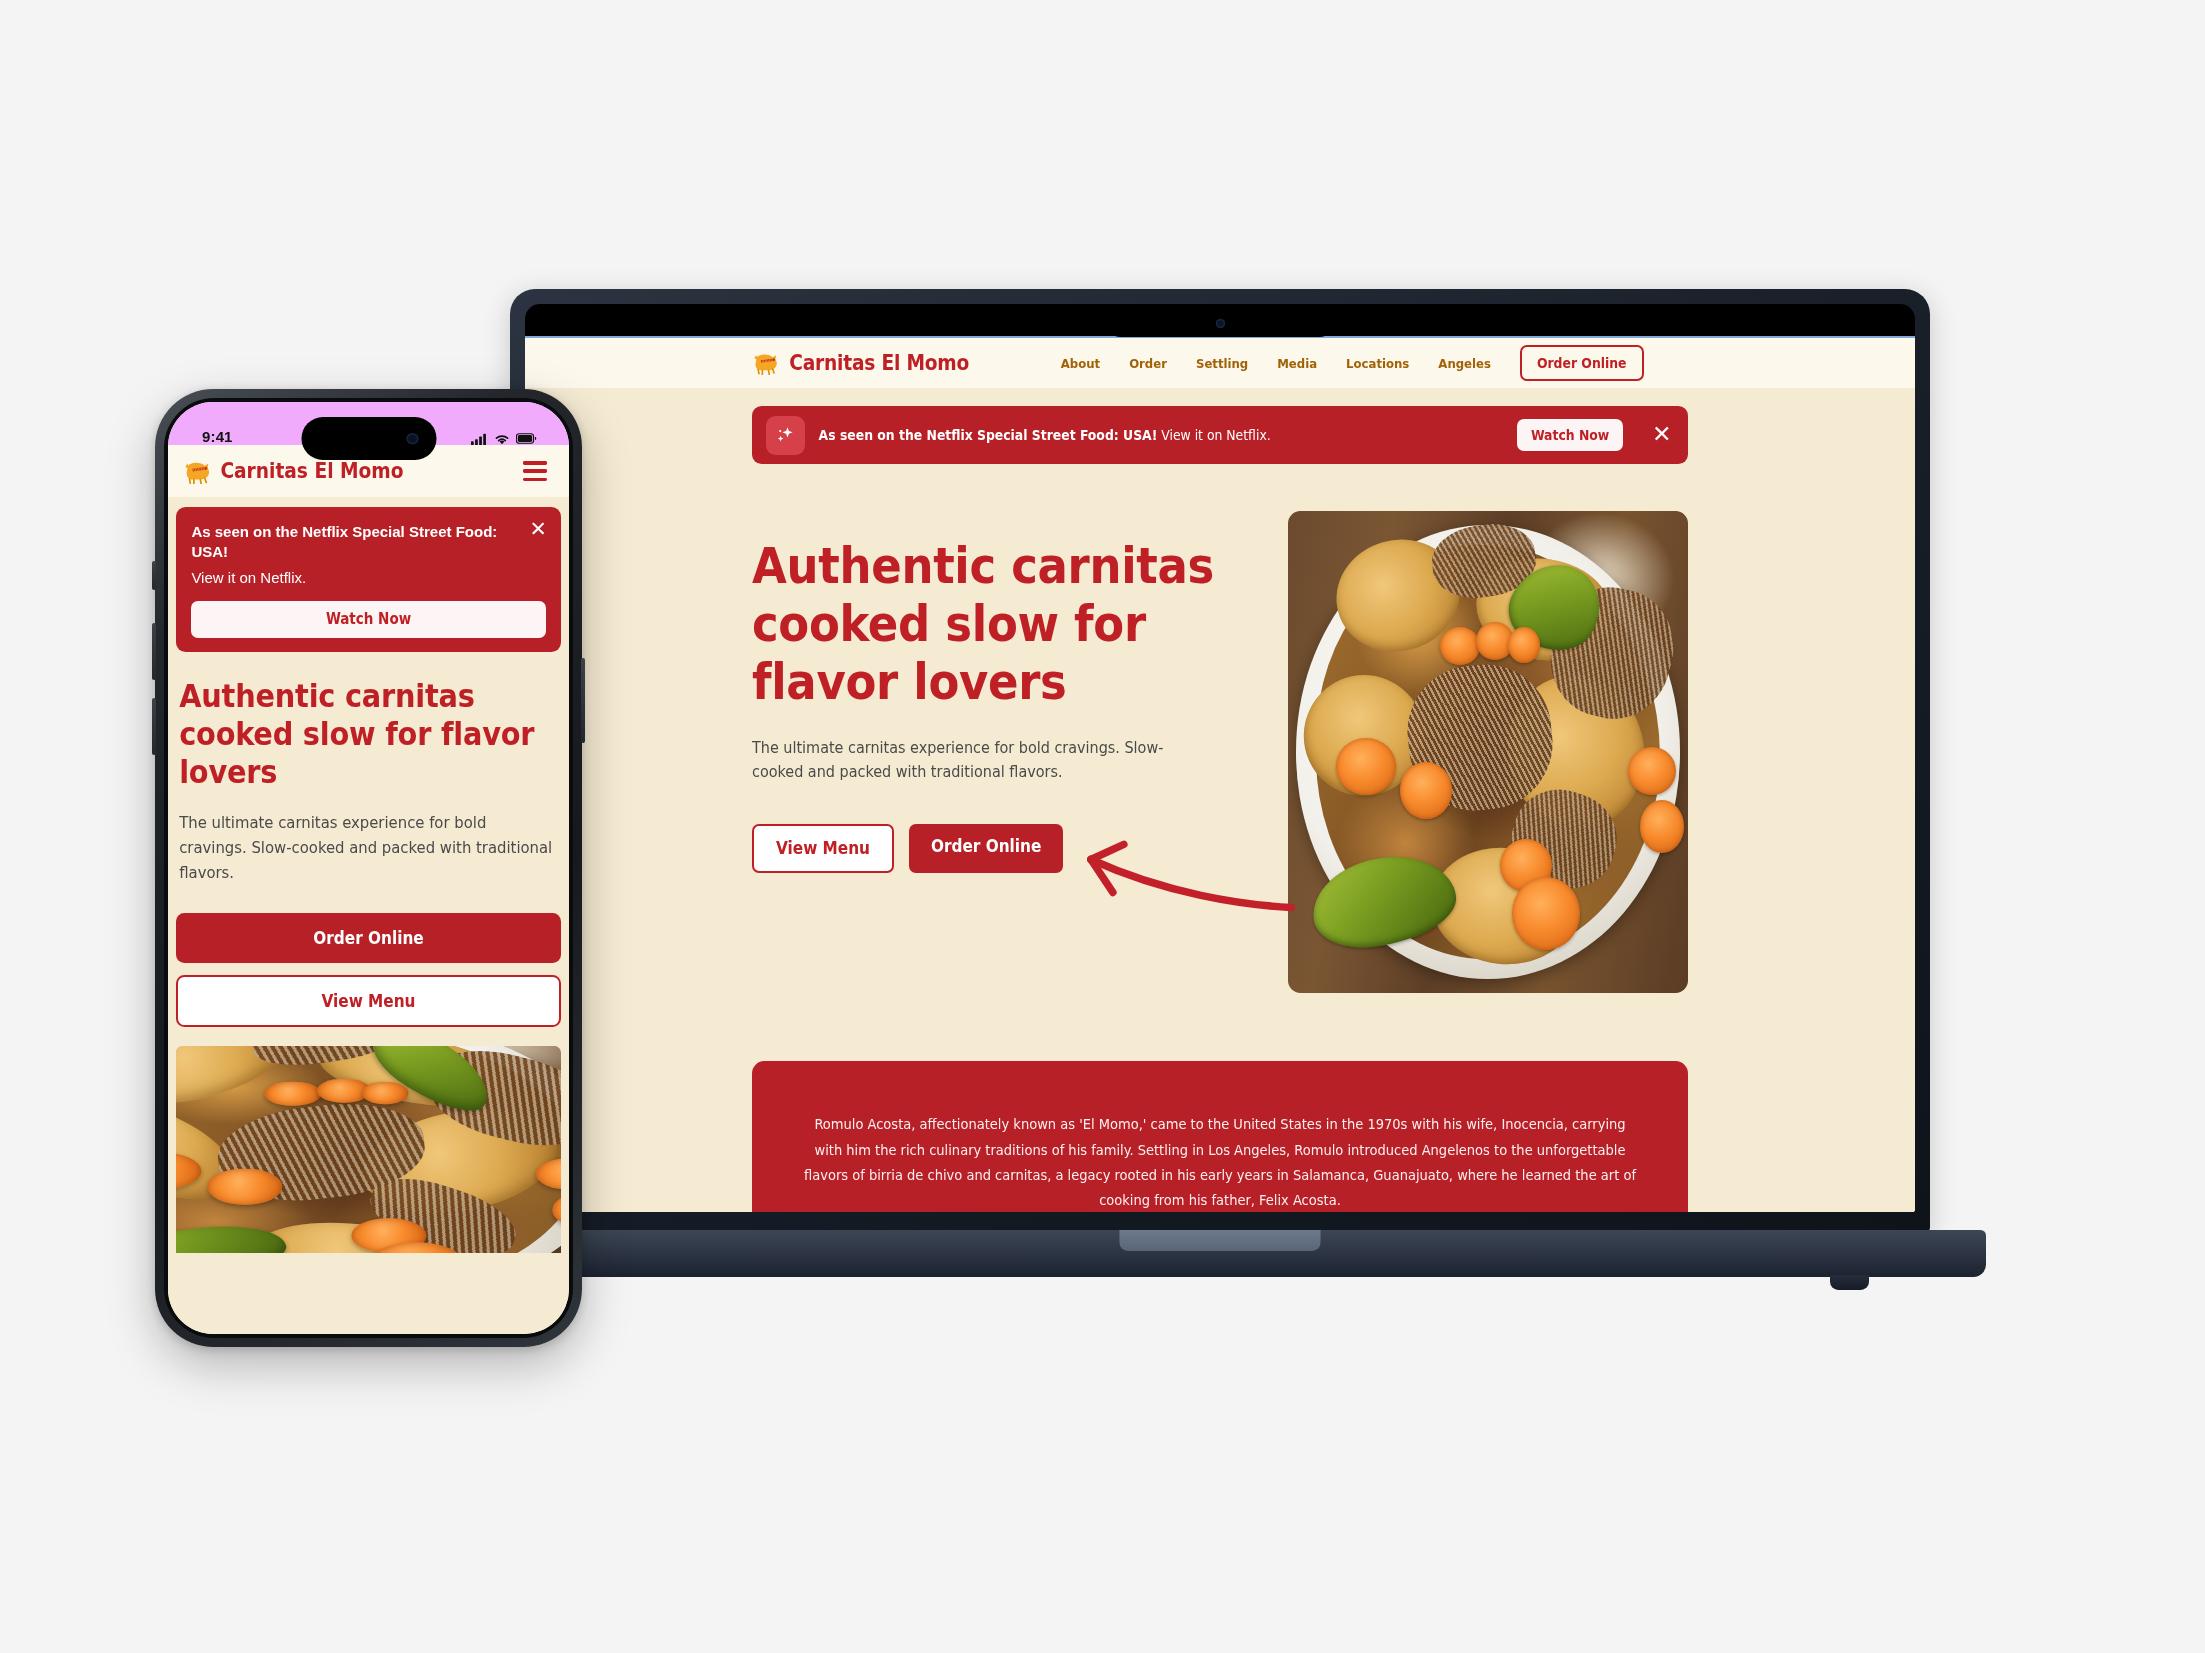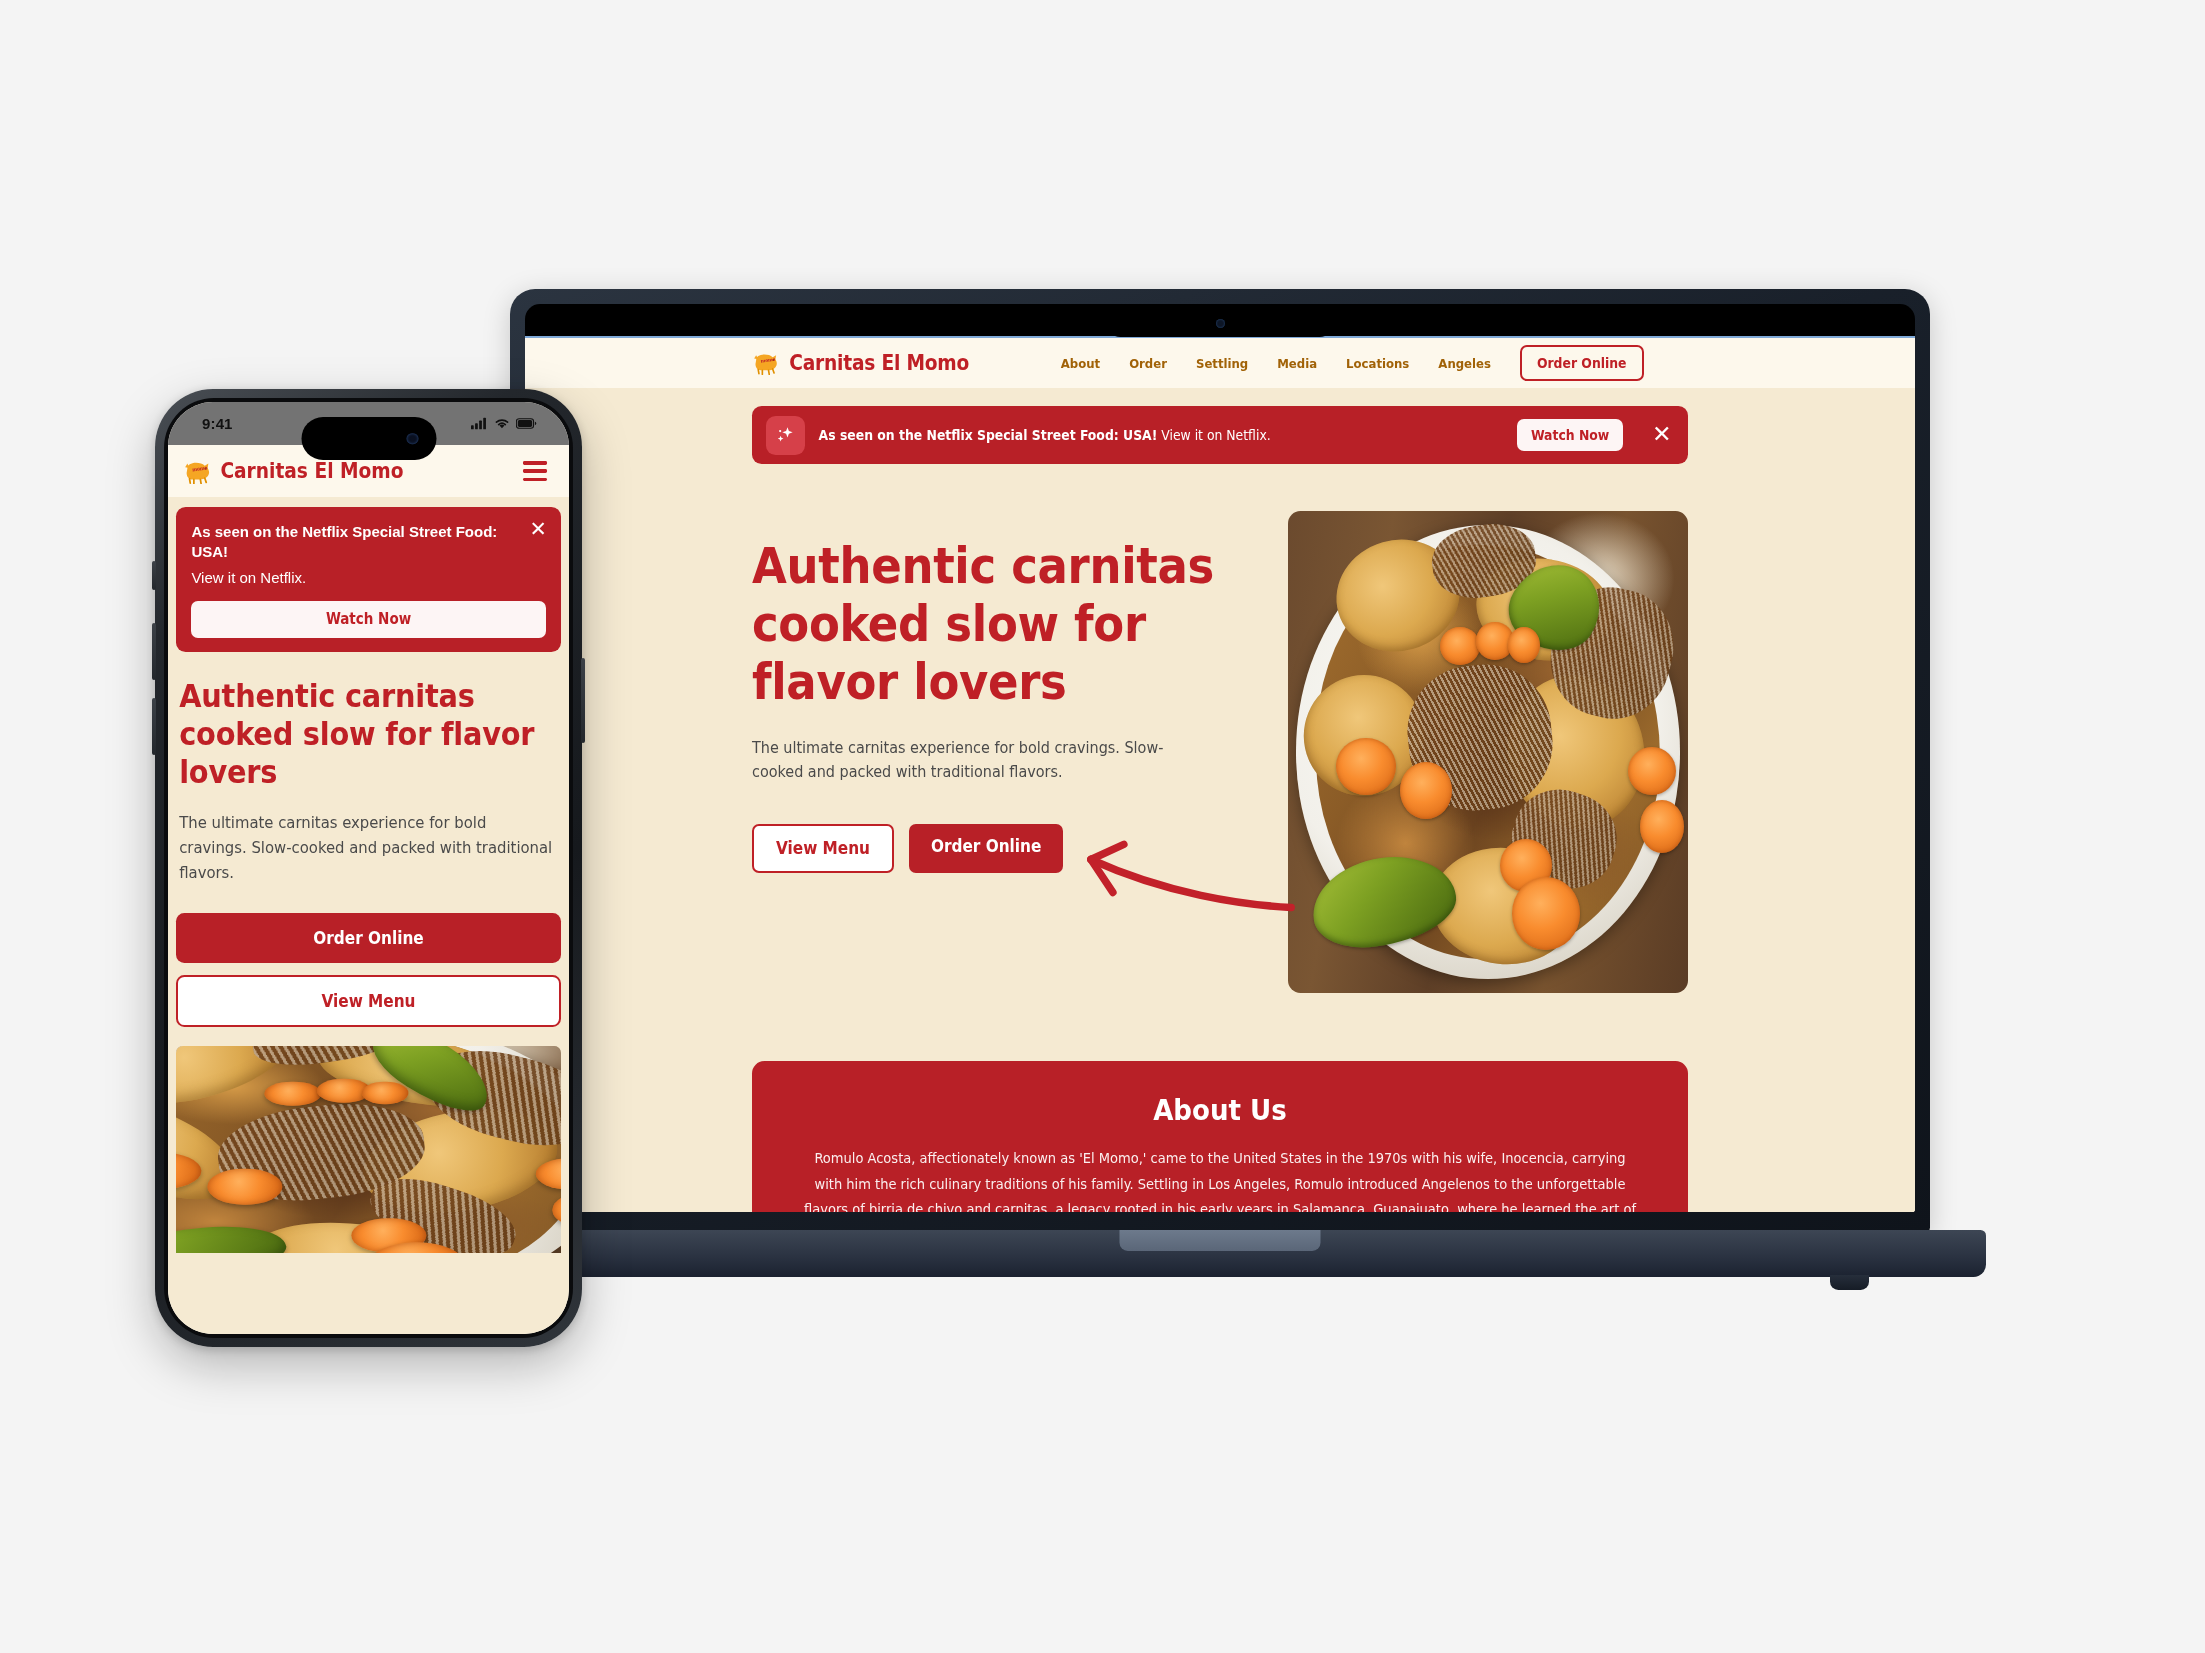--- a/index.html
+++ b/index.html
@@ -320,23 +320,23 @@
     background: linear-gradient(180deg,#3c4147,#23272c);
     border-radius: 2.1px;
   }
   .btn-silence { left: -2.8px; top: 172px; width: 3.4px; height: 29px; }
   .btn-volup   { left: -3.4px; top: 234px; width: 4.1px; height: 57px; }
   .btn-voldn   { left: -3.4px; top: 309px; width: 4.1px; height: 57px; }
   .btn-power   { right: -3.4px; top: 269px; width: 4.1px; height: 85px; }
 
   .p-statusbar {
     height: 43px;
-    background: #737373;
+    background: #f0abfc;
     display: flex;
-    align-items: center;
+    align-items: flex-end;
     justify-content: space-between;
     padding: 0 32px 0 34px;
     position: relative;
   }
   .p-time {
     font-size: 15px;
     font-weight: 700;
     color: #111;
     font-family: "Liberation Sans", sans-serif;
     letter-spacing: 0.1px;
@@ -651,21 +651,20 @@
                   <div class="carrot c7"></div>
                     <div class="carrot c8"></div>
                     <div class="carrot c9"></div>
                   <div class="pepper pep-bot"></div>
                 </div>
                 <span class="hidden-cap">Carnitas plate with tortillas, carrots and jalapeno</span>
               </div>
             </div>
 
             <div class="d-about">
-              <div class="d-about-title">About Us</div>
               <div class="d-about-body">Romulo Acosta, affectionately known as 'El Momo,' came to the United States in the 1970s with his wife, Inocencia, carrying with him the rich culinary traditions of his family. Settling in Los Angeles, Romulo introduced Angelenos to the unforgettable flavors of birria de chivo and carnitas, a legacy rooted in his early years in Salamanca, Guanajuato, where he learned the art of cooking from his father, Felix Acosta.</div>
             </div>
 
           </div>
         </div>
       </div>
     </div>
 
     <div class="laptop-base">
       <div class="laptop-base-notch"></div>

